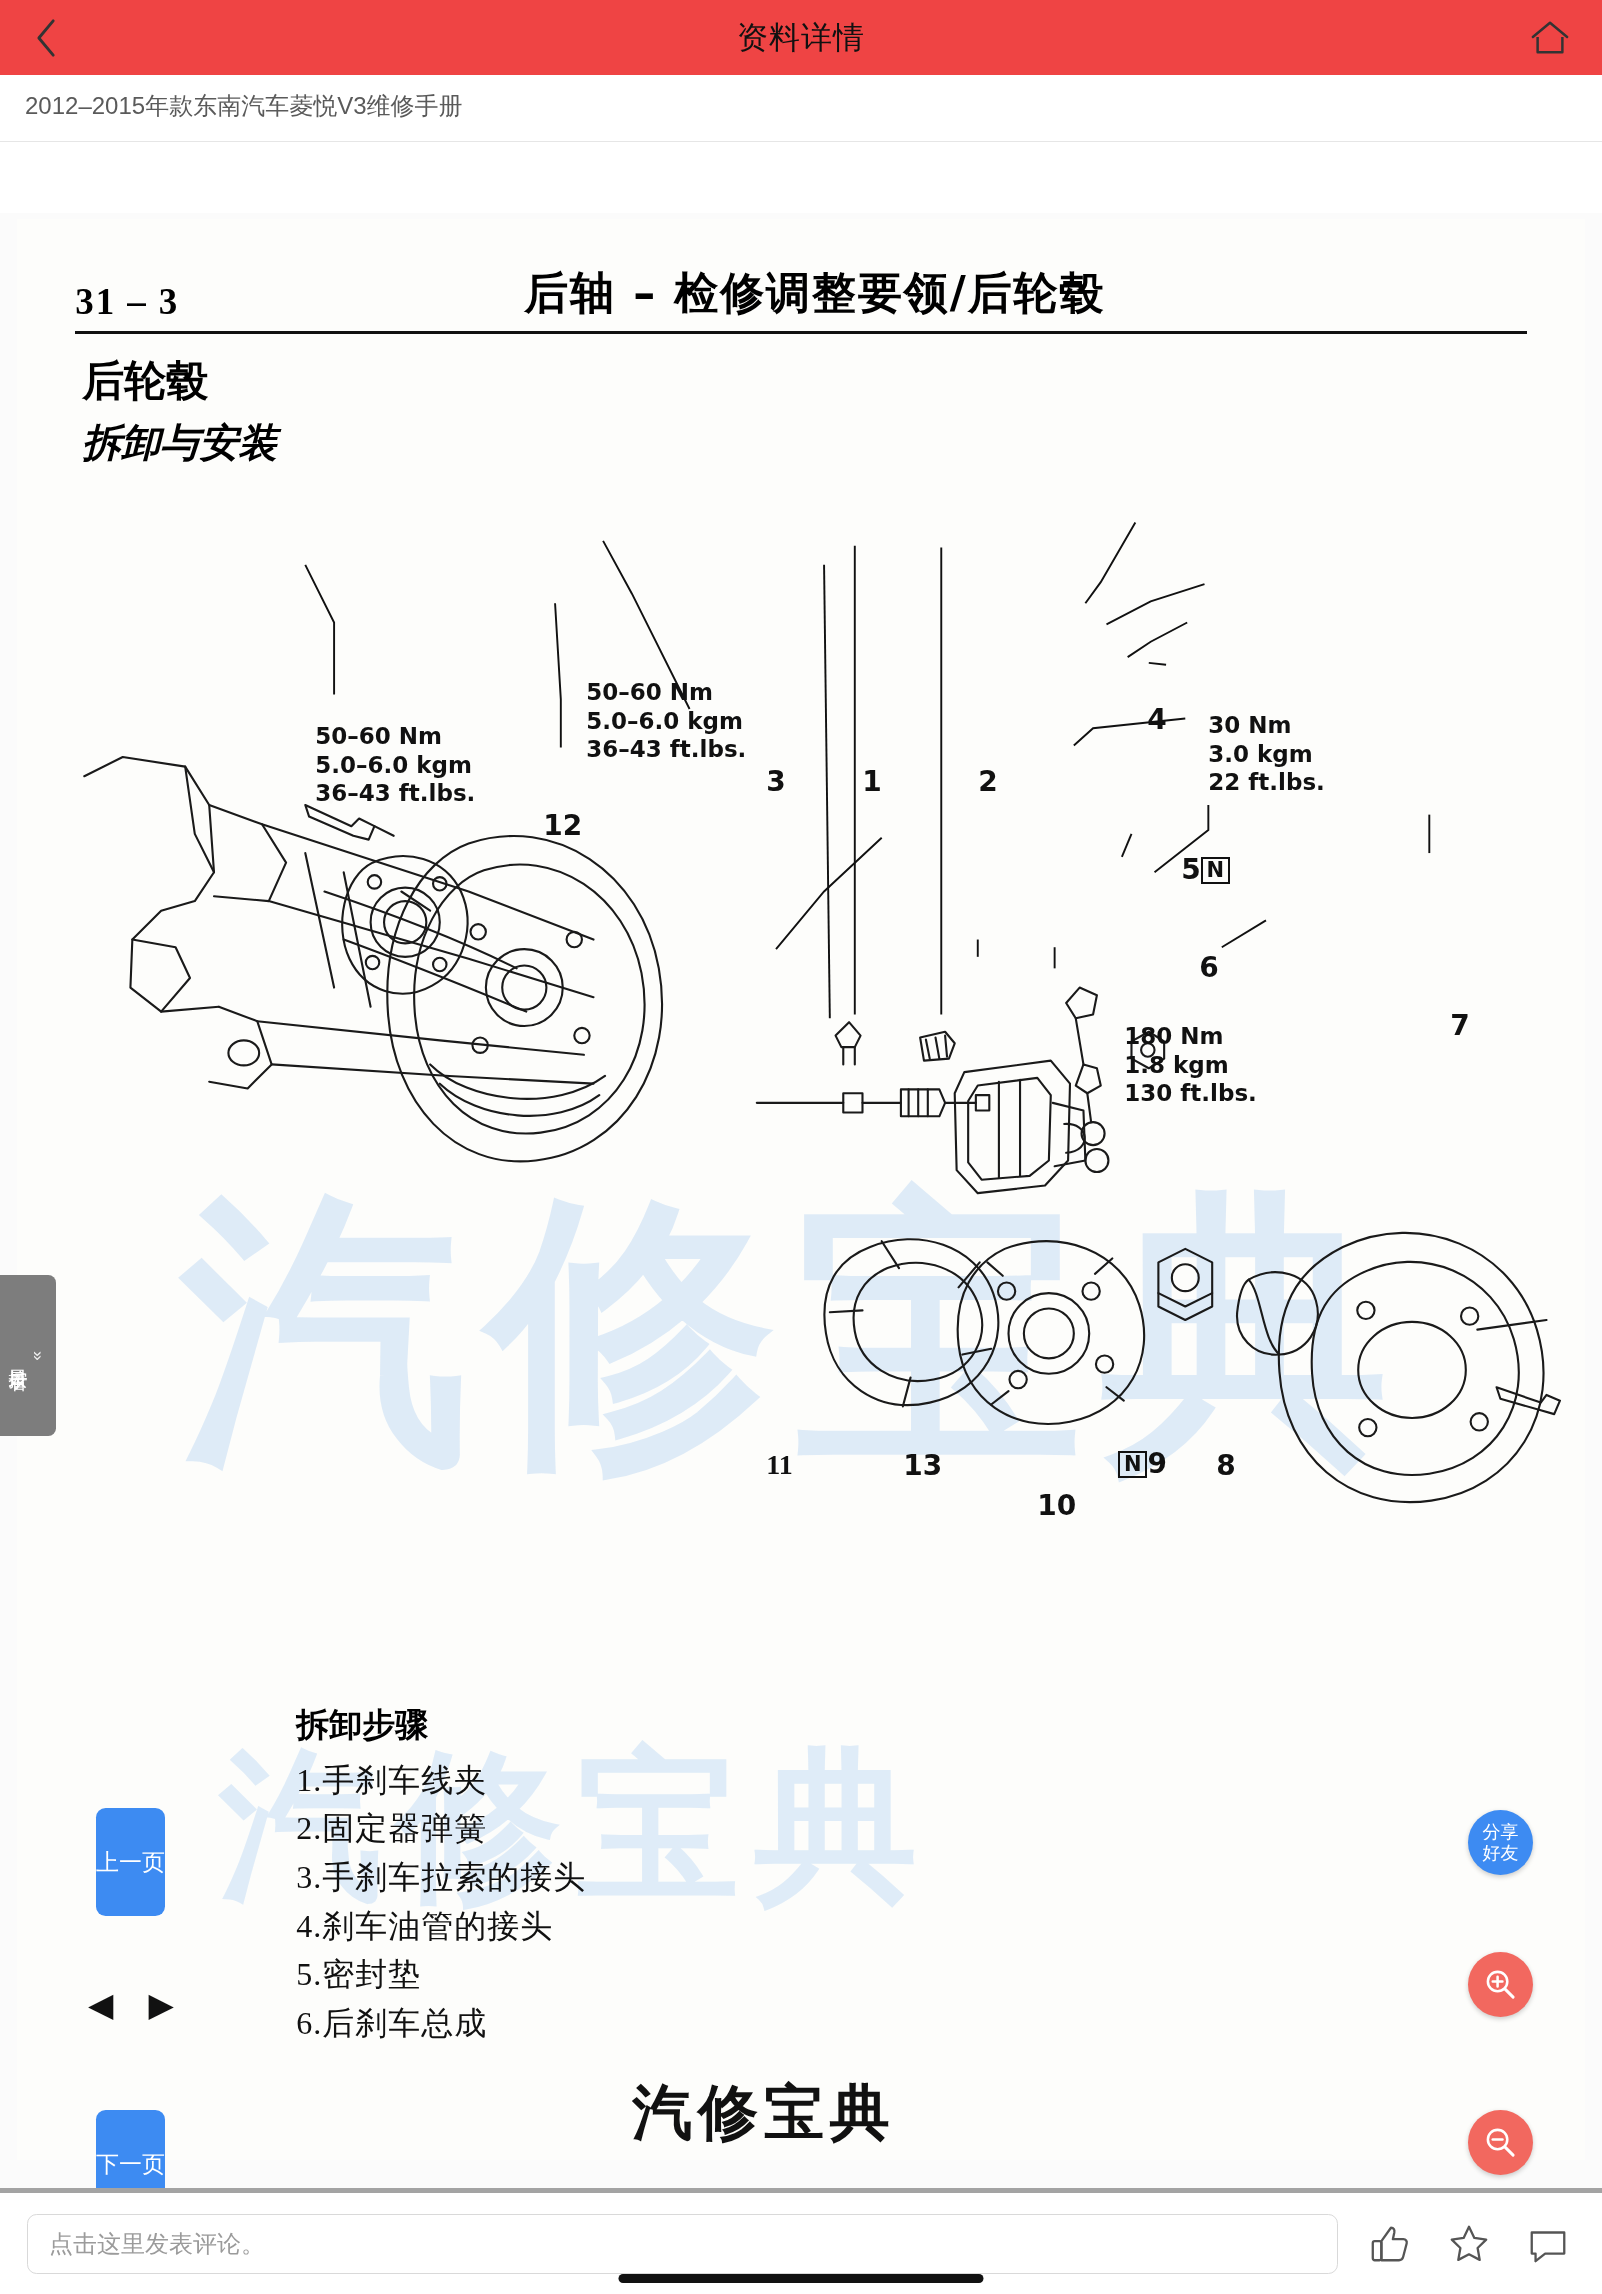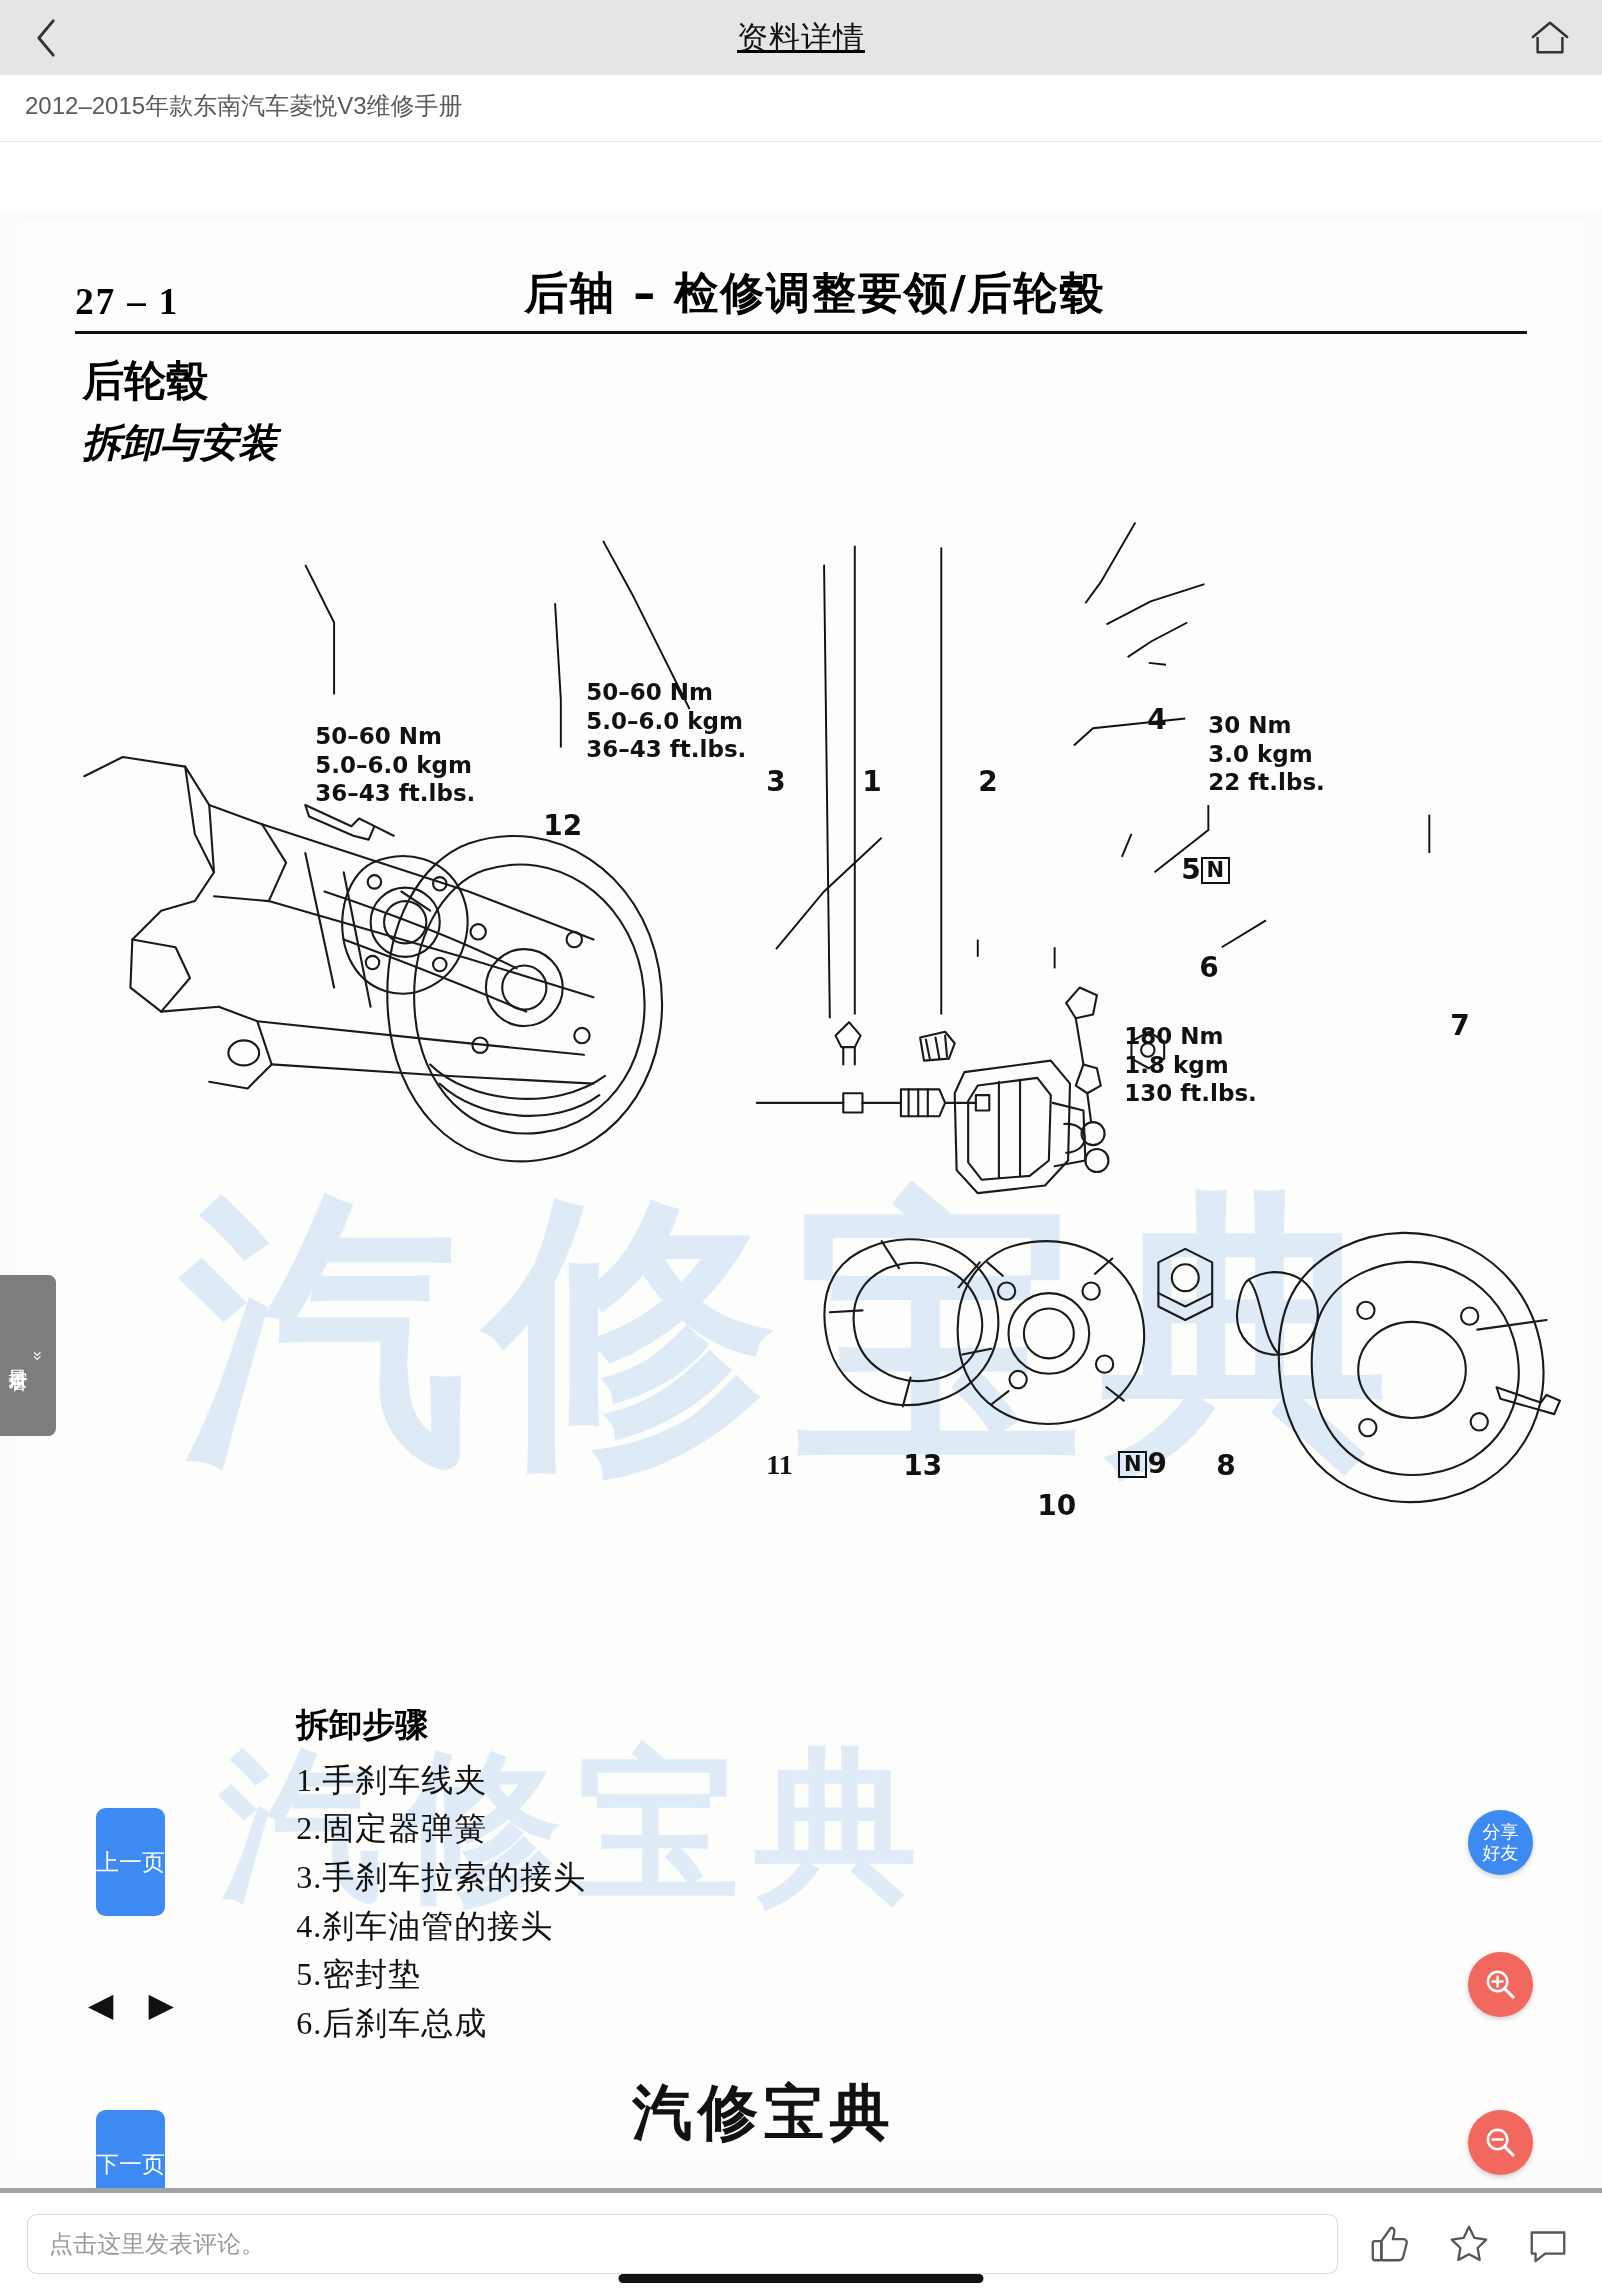--- a/index.html
+++ b/index.html
@@ -26,21 +26,21 @@
   }
   .battery::after {
     content: ""; position: absolute; right: -7.7px; top: 6.7px; width: 4.8px; height: 9.6px;
     background: #000; border-radius: 0 1.9px 1.9px 0;
   }
   .battery .fill { position: absolute; left: 1.9px; top: 1.9px; bottom: 1.9px; width: 86%; background: #000; border-radius: 2.9px; }
 
   
   .navbar {
     height: 75px; display: flex; align-items: center; justify-content: center;
-    position: relative; background: #e5e5e5; text-decoration: underline;
+    position: relative; background: #ef4444;
   }
   .navbar .title { font-size: 31px; color: #111; letter-spacing: 1px; }
   .nav-back {
     position: absolute; left: 25px; top: 50%; transform: translateY(-50%);
     width: 42px; height: 42px; display: flex; align-items: center; justify-content: center;
   }
   .nav-home {
     position: absolute; right: 29px; top: 50%; transform: translateY(-50%);
     width: 46px; height: 46px; display: flex; align-items: center; justify-content: center;
   }
@@ -205,21 +205,21 @@
 
   <div class="subtitle-bar">2012–2015年款东南汽车菱悦V3维修手册</div>
 
   <div class="doc-area">
     <div class="page">
 
       <div class="watermark">汽修宝典</div>
       <div class="watermark2">汽修宝典</div>
 
       <div class="page-head">
-        <span class="page-num">27 – 1</span>
+        <span class="page-num">31 – 3</span>
         <span class="page-head-title">后轴 – 检修调整要领/后轮毂</span>
       </div>
 
       <div class="sec-title">后轮毂</div>
       <div class="sec-sub">拆卸与安装</div>
 
       <div class="diagram">
         <svg width="1568" height="1076" viewBox="0 0 1632 1120">
           <g fill="none" stroke="#1a1a1a" stroke-width="2.2" stroke-linejoin="round" stroke-linecap="round">
 

